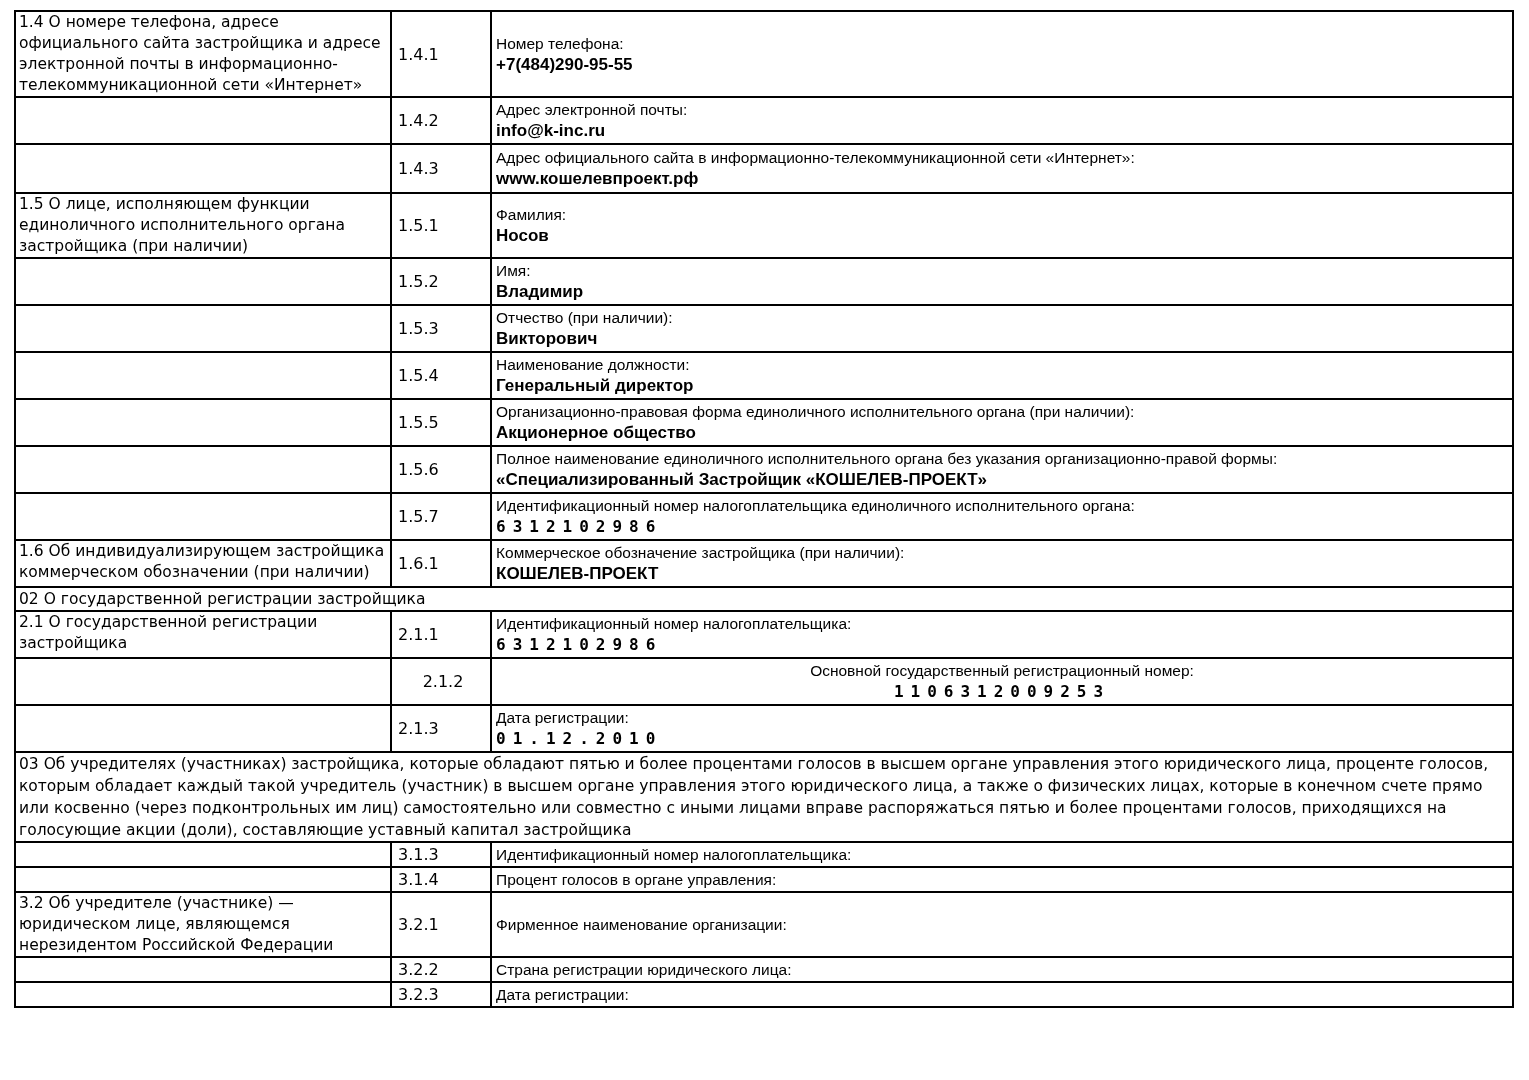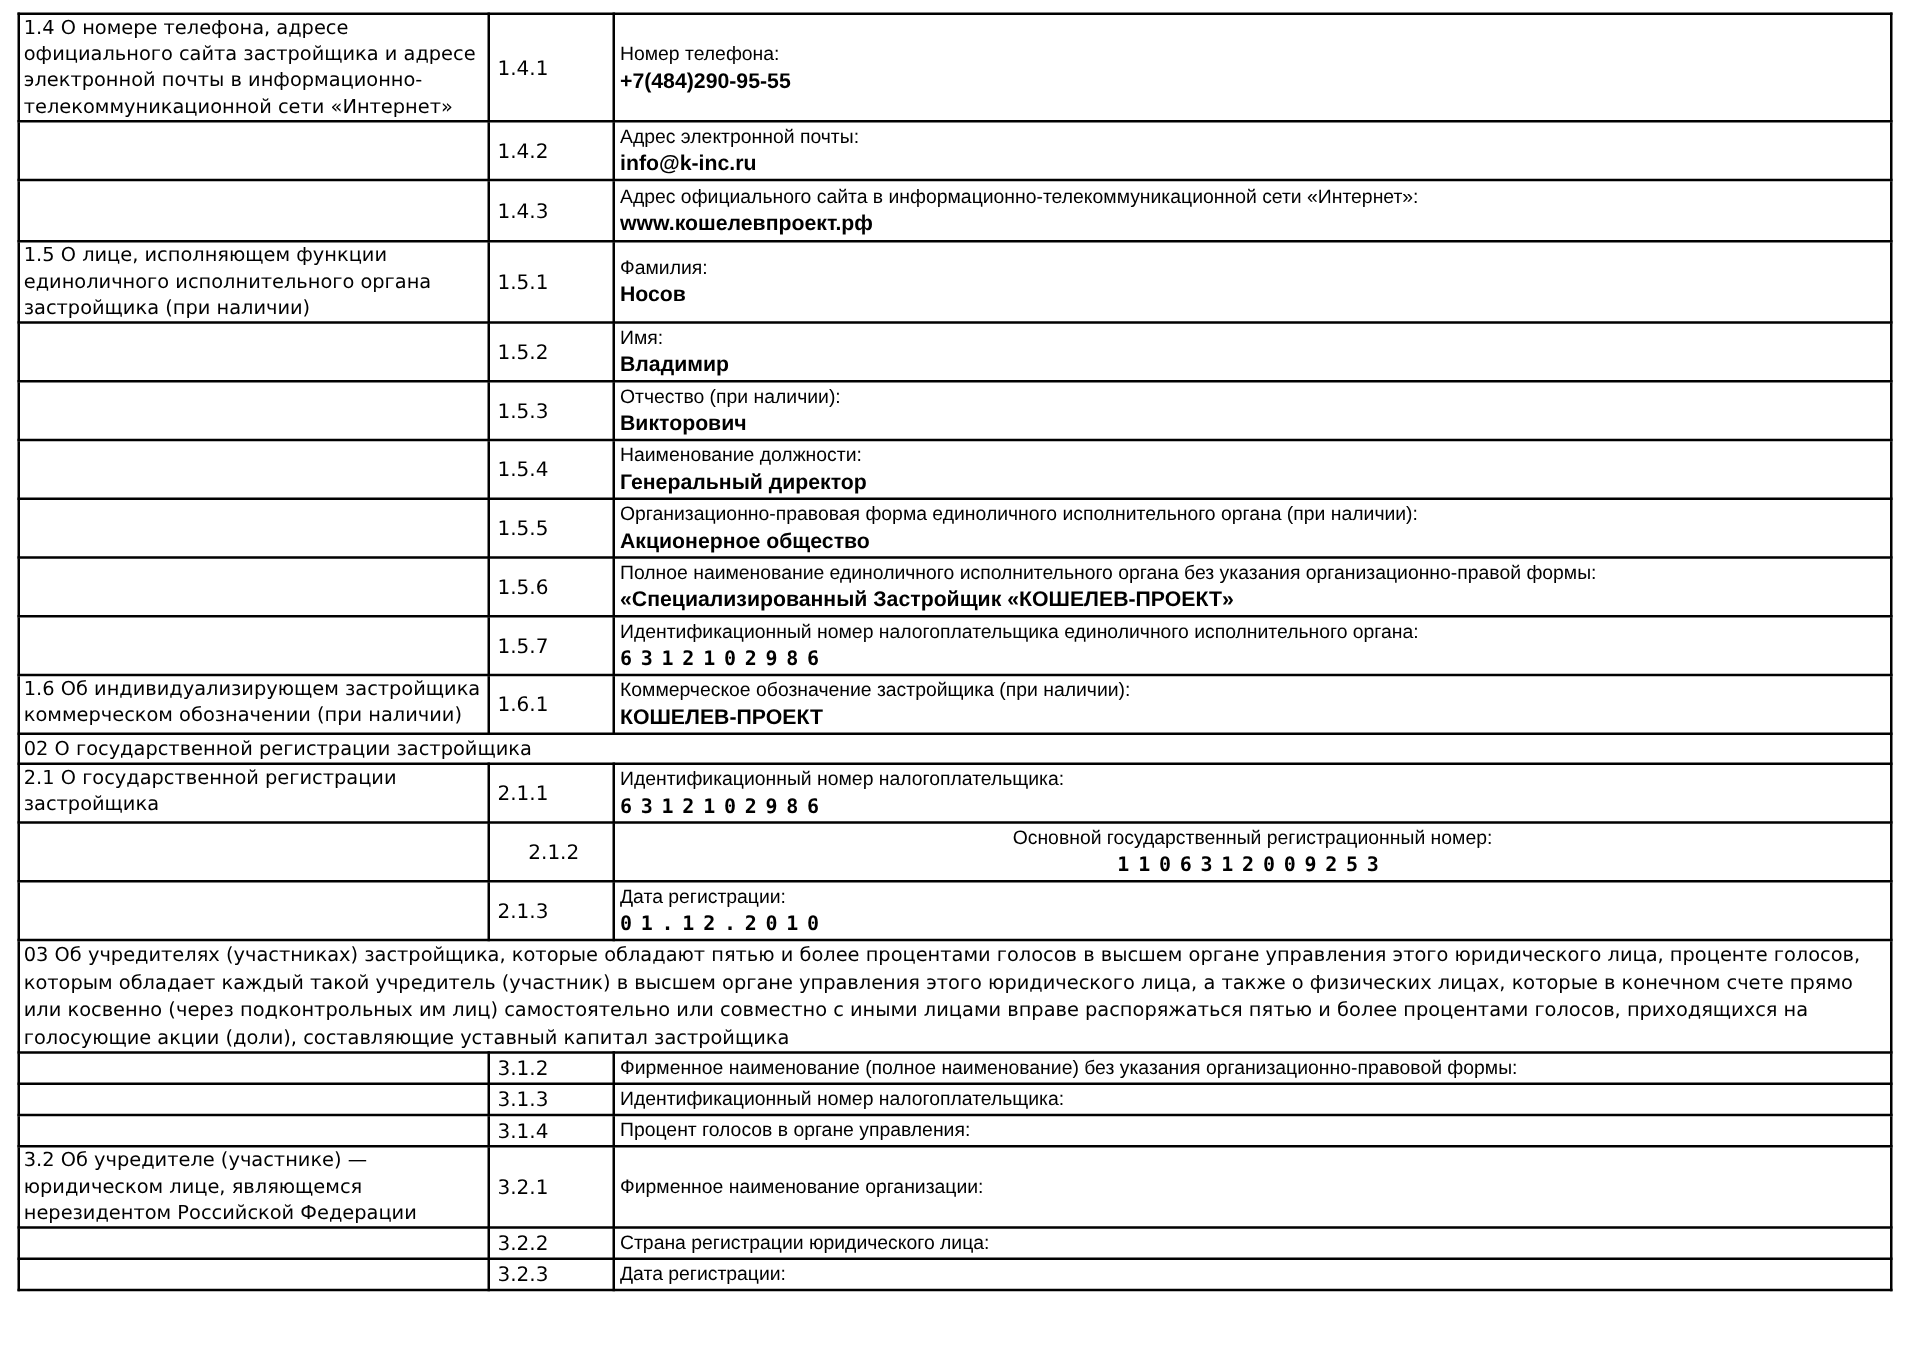--- a/index.html
+++ b/index.html
@@ -178,27 +178,20 @@
         <td class="val">
           <div class="vlabel">Дата регистрации:</div>
           <div class="vvalue wide">01.12.2010</div>
         </td>
       </tr>
       <tr style="height: 90px;">
         <td colspan="3" class="section">03 Об учредителях (участниках) застройщика, которые обладают пятью и более процентами голосов в высшем органе управления этого юридического лица, проценте голосов, которым обладает каждый такой учредитель (участник) в высшем органе управления этого юридического лица, а также о физических лицах, которые в конечном счете прямо или косвенно (через подконтрольных им лиц) самостоятельно или совместно с иными лицами вправе распоряжаться пятью и более процентами голосов, приходящихся на голосующие акции (доли), составляющие уставный капитал застройщика</td>
       </tr>
       <tr style="height: 24px;">
         <td class="desc"></td>
-        <td class="num">3.1.2</td>
-        <td class="val">
-          <div class="vlabel">Фирменное наименование (полное наименование) без указания организационно-правовой формы:</div>
-        </td>
-      </tr>
-      <tr style="height: 24px;">
-        <td class="desc"></td>
         <td class="num">3.1.3</td>
         <td class="val">
           <div class="vlabel">Идентификационный номер налогоплательщика:</div>
         </td>
       </tr>
       <tr style="height: 24px;">
         <td class="desc"></td>
         <td class="num">3.1.4</td>
         <td class="val">
           <div class="vlabel">Процент голосов в органе управления:</div>

